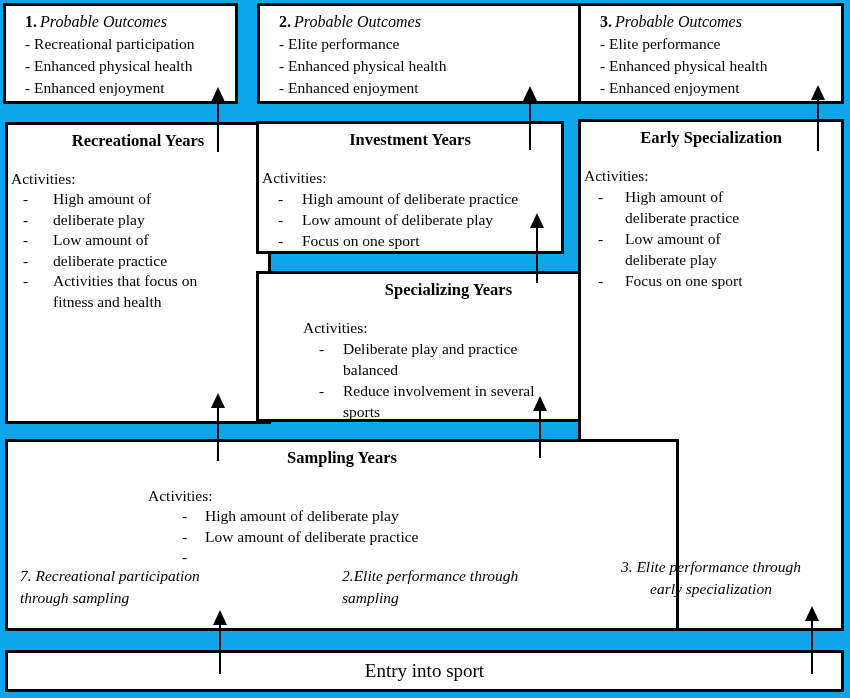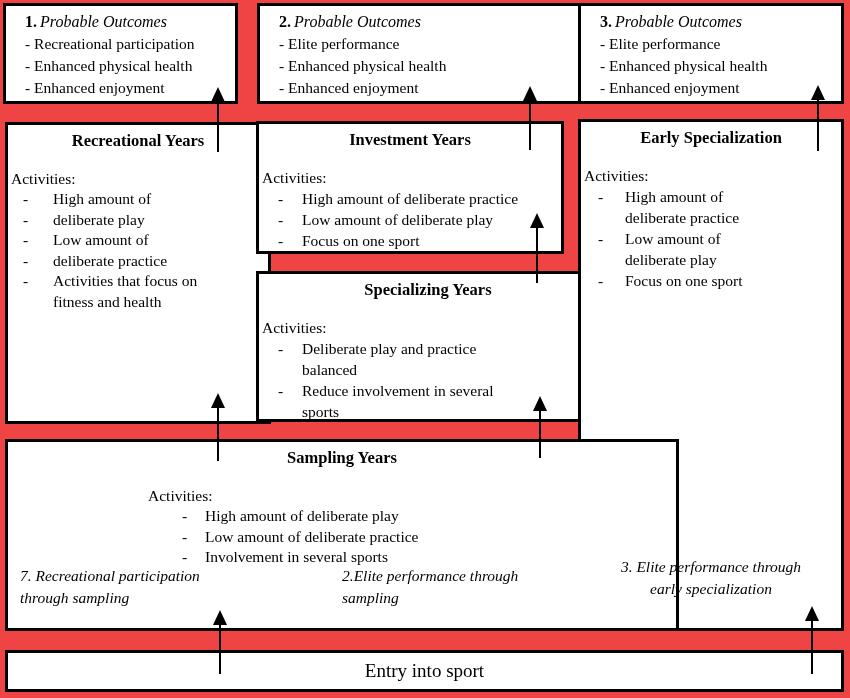--- a/index.html
+++ b/index.html
@@ -1,34 +1,34 @@
 <!DOCTYPE html>
 <html><head>
 <meta charset="utf-8">
 <style>
   html,body { margin:0; padding:0; background:#ffffff; }
   .canvas {
-    position:relative; width:850px; height:698px; background:#ef4444;
+    position:relative; width:850px; height:698px; background:#0ea5e9;
     font-family:"Liberation Serif", serif; color:#000; overflow:hidden;
   }
   .box { position:absolute; border:3px solid #000; background:#fff; box-sizing:border-box; }
 
   
   #out1 { left:3px;   top:3px; width:235px; height:101px; }
   #out2 { left:257px; top:3px; width:352px; height:101px; }
   #out3 { left:578px; top:3px; width:266px; height:101px; }
   .oc-head { margin:5px 0 0 19px; font-size:16px; line-height:22px; }
   .oc-num { font-weight:bold; }
   .oc-title { font-style:italic; margin-left:3px; }
   .oc-item { margin-left:19px; font-size:15.5px; line-height:22px; }
 
   
   #rec   { left:5px;   top:122px; width:266px; height:302px; }
   #inv   { left:256px; top:121px; width:308px; height:133px; }
-  #spec  { left:256px; top:271px; width:344px; height:151px; }
+  #spec  { left:256px; top:271px; width:344px; height:151px;padding-left:41px; }
   #early { left:578px; top:119px; width:266px; height:512px; }
   #samp  { left:5px;   top:439px; width:674px; height:192px; }
 
   .stage-title { font-weight:bold; text-align:center; font-size:16.5px; margin-top:6px; line-height:20px; }
   .act { font-size:15.5px; line-height:21px; margin-left:3px; margin-top:17px; }
   .brow { display:flex; font-size:15.5px; line-height:20.5px; }
   .dash { flex:none; box-sizing:border-box; }
   .btxt { white-space:pre-line; }
 
   #rec .dash   { width:45px;  padding-left:15px; }
@@ -178,21 +178,20 @@
     <div class="brow">
         <span class="dash">-</span>
         <span class="btxt">High amount of deliberate play</span>
       </div>
     <div class="brow">
         <span class="dash">-</span>
         <span class="btxt">Low amount of deliberate practice</span>
       </div>
     <div class="brow">
         <span class="dash">-</span>
-        <span class="btxt">Involvement in several sports</span>
       </div>
   </div>
 
   <div class="pathway" id="p1">7. Recreational participation
 through sampling</div>
   <div class="pathway" id="p2">2.Elite performance through
 sampling</div>
   <div class="pathway" id="p3">3. Elite performance through
 early specialization</div>
 

